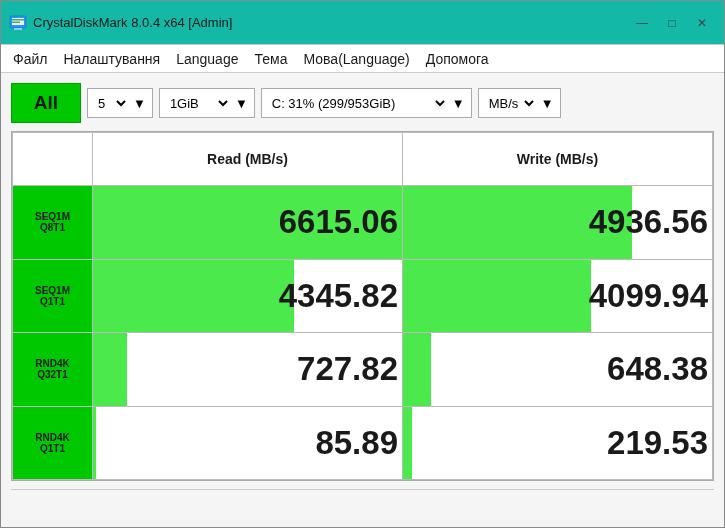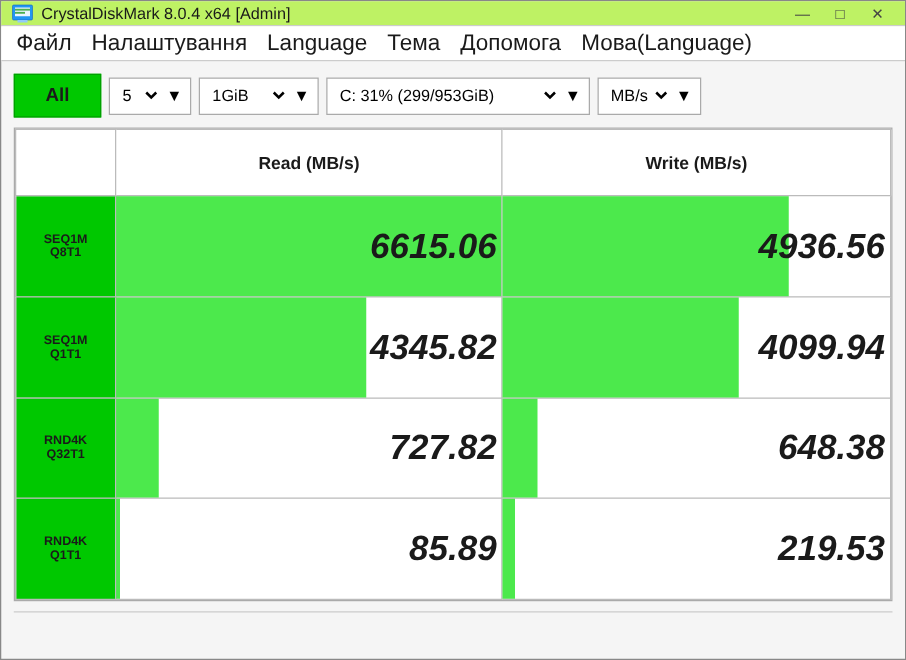--- a/index.html
+++ b/index.html
@@ -15,27 +15,27 @@
       width: 725px;
       height: 528px;
       background: #f5f5f5;
       border: 1px solid #888;
       display: flex;
       flex-direction: column;
     }
 
     
     .title-bar {
-      background: #bef264;
+      background: #14b8a6;
       display: flex;
       align-items: center;
       justify-content: space-between;
       padding: 6px 8px;
       border-bottom: 1px solid #ccc;
-      height: 20px;
+      height: 44px;
     }
 
     .title-bar-left {
       display: flex;
       align-items: center;
       gap: 6px;
     }
 
     .title-bar-icon {
       width: 18px;
@@ -74,21 +74,21 @@
       background: #ffffff;
       display: flex;
       align-items: center;
       padding: 2px 4px;
       border-bottom: 1px solid #ccc;
       height: 28px;
     }
 
     .menu-item {
       padding: 3px 8px;
-      font-size: 18px;
+      font-size: 14px;
       cursor: pointer;
       color: #1a1a1a;
       border-radius: 2px;
     }
 
     
     .main-content {
       flex: 1;
       padding: 10px;
       display: flex;
@@ -101,21 +101,21 @@
       display: flex;
       align-items: center;
       gap: 6px;
     }
 
     .all-button {
       background: #00c800;
       color: #1a1a1a;
       border: 1px solid #00a000;
       padding: 8px 16px;
-      font-size: 15px;
+      font-size: 19px;
       font-weight: bold;
       cursor: pointer;
       min-width: 70px;
     }
 
     .select-control {
       background: white;
       border: 1px solid #aaa;
       padding: 4px 6px;
       font-size: 13px;
@@ -186,24 +186,23 @@
       top: 0;
       bottom: 0;
       background: #00e000;
       opacity: 0.7;
       z-index: 0;
     }
 
     .value-text {
       position: relative;
       z-index: 1;
-      font-size: 28px;
+      font-size: 33px;
       font-weight: bold;
       color: #1a1a1a;
-      font-style: italic;
     }
 
     
     .status-bar {
       height: 28px;
       background: #f5f5f5;
       border-top: 1px solid #ccc;
       padding: 4px 8px;
       font-size: 12px;
       color: #444;
@@ -232,22 +231,22 @@
       <button class="title-bar-btn">□</button>
       <button class="title-bar-btn close">✕</button>
     </div>
   </div>
 
   <div class="menu-bar">
     <div class="menu-item">Файл</div>
     <div class="menu-item">Налаштування</div>
     <div class="menu-item">Language</div>
     <div class="menu-item">Тема</div>
+    <div class="menu-item">Мова(Language)</div>
     <div class="menu-item">Допомога</div>
-    <div class="menu-item">Мова(Language)</div>
   </div>
 
   <div class="main-content">
 
     <div class="controls-row">
       <button class="all-button">All</button>
 
       <div class="select-control">
         <select>
           <option>1</option>

